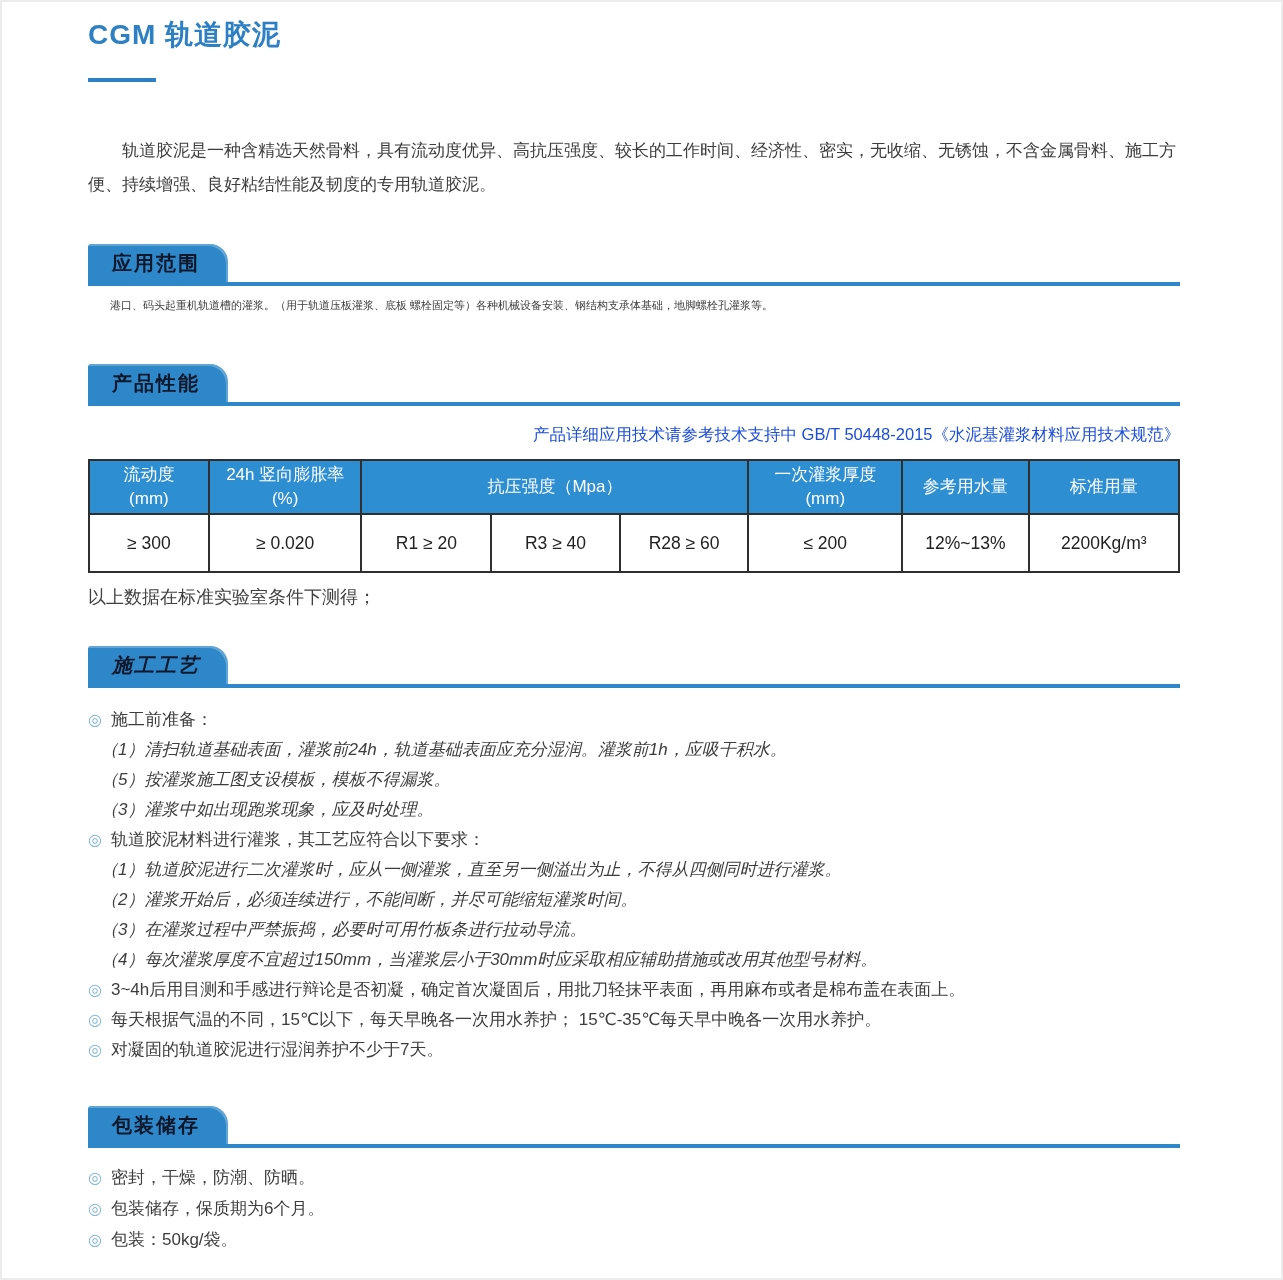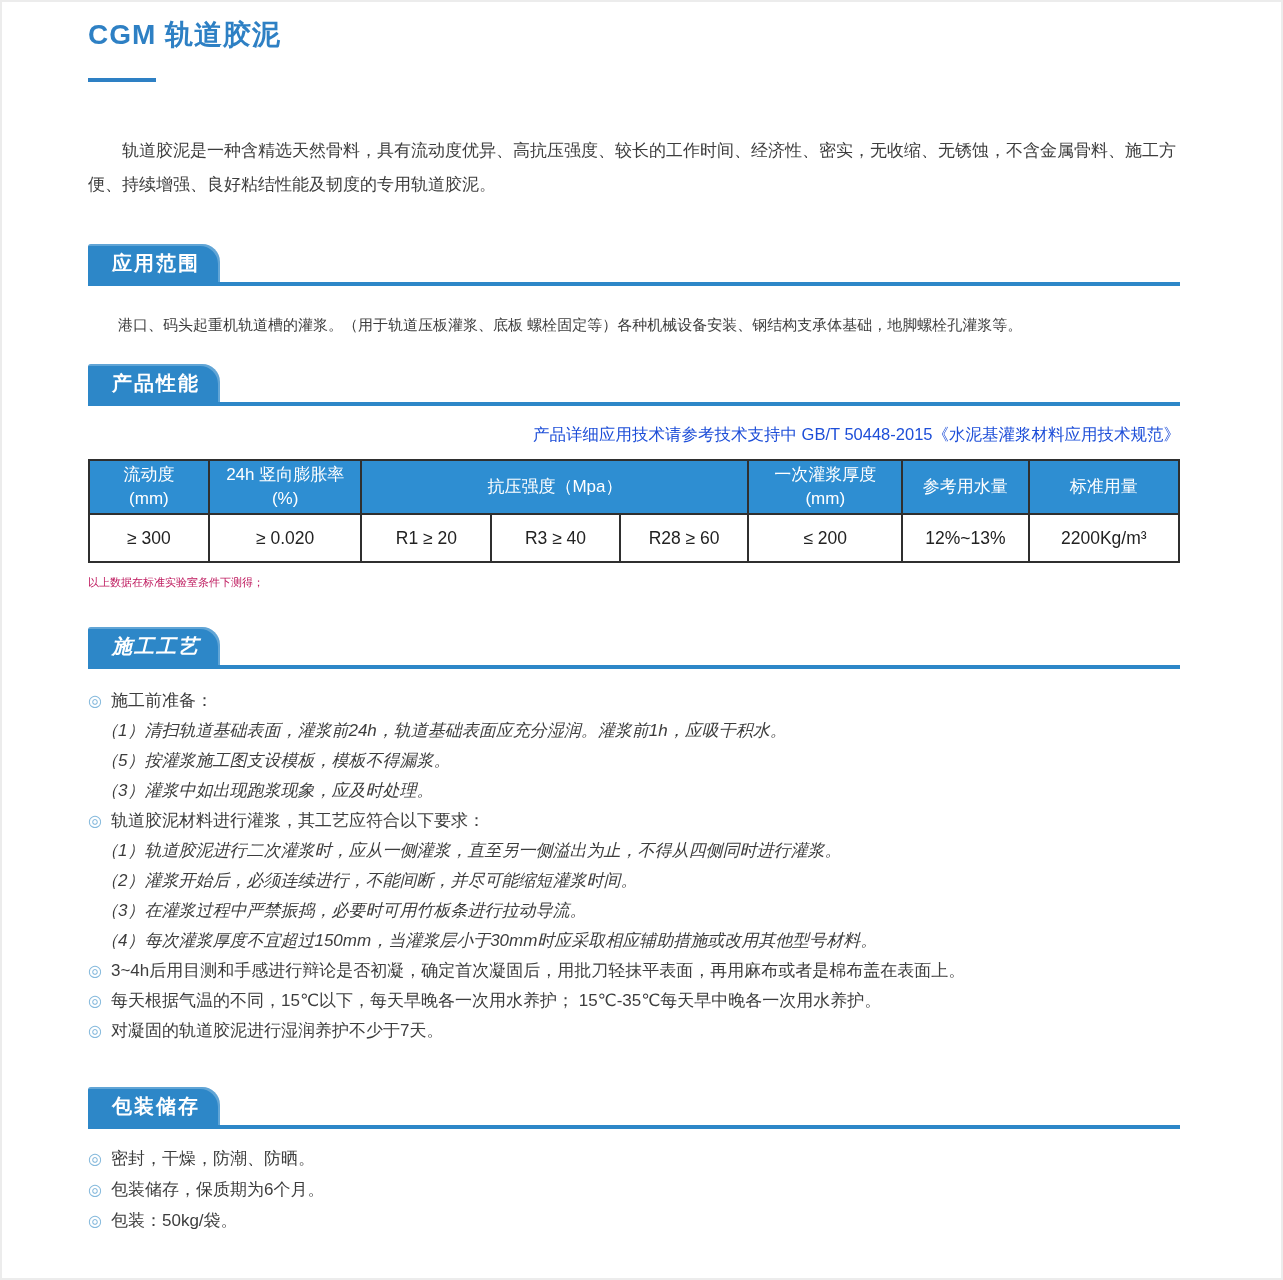--- a/index.html
+++ b/index.html
@@ -40,40 +40,40 @@
     font-size:17px;
     line-height:34px;
     color:var(--textColor);
     text-indent:2em;
   }
   .sec-head{
     border-bottom:4px solid var(--accent);
     line-height:0;
   }
   .sec-head-1{margin-top:42px;}
-  .sec-head-2{margin-top:24px;}
+  .sec-head-2{margin-top:44px;}
   .sec-head-3{margin-top:37px;font-style:italic;}
   .sec-head-4{margin-top:41px;}
   .sec-badge{
     display:inline-block;
     background:var(--accent);
-    color:#ffffff;
+    color:#0f172a;
     font-size:20px;
     font-weight:bold;
     line-height:38px;
     height:38px;
-    padding:0 20px 0 24px;
+    padding:0 28px 0 24px;
     border-top-right-radius:18px;
     border-top-left-radius:3px;
     letter-spacing:2px;
     box-shadow:inset -2px 2px 0 rgba(255,255,255,0.25);
   }
   .app-body{
-    margin-top:24px;
-    font-size:15px;
+    margin-top:4px;
+    font-size:11px;
     line-height:30px;
     color:var(--textColor);
     text-indent:2em;
   }
   .perf-note{
     margin-top:18px;
     text-align:right;
     font-size:16.5px;
     color:#1d4ed8;
   }
@@ -94,26 +94,26 @@
     font-weight:normal;
     font-size:17px;
     line-height:24px;
     height:53px;
     padding:2px 2px;
   }
   table.spec td{
     background:#ffffff;
     color:#222222;
     font-size:17.5px;
-    height:48px;
+    height:58px;
   }
   .footnote{
     margin-top:12px;
-    font-size:11px;
-    color:#be185d;
+    font-size:18px;
+    color:#404040;
   }
   .list{margin-top:17px;}
   .pack-list{margin-top:14px;}
   .li{
     position:relative;
     font-size:17px;
     line-height:30px;
     color:var(--textColor);
     white-space:nowrap;
   }

